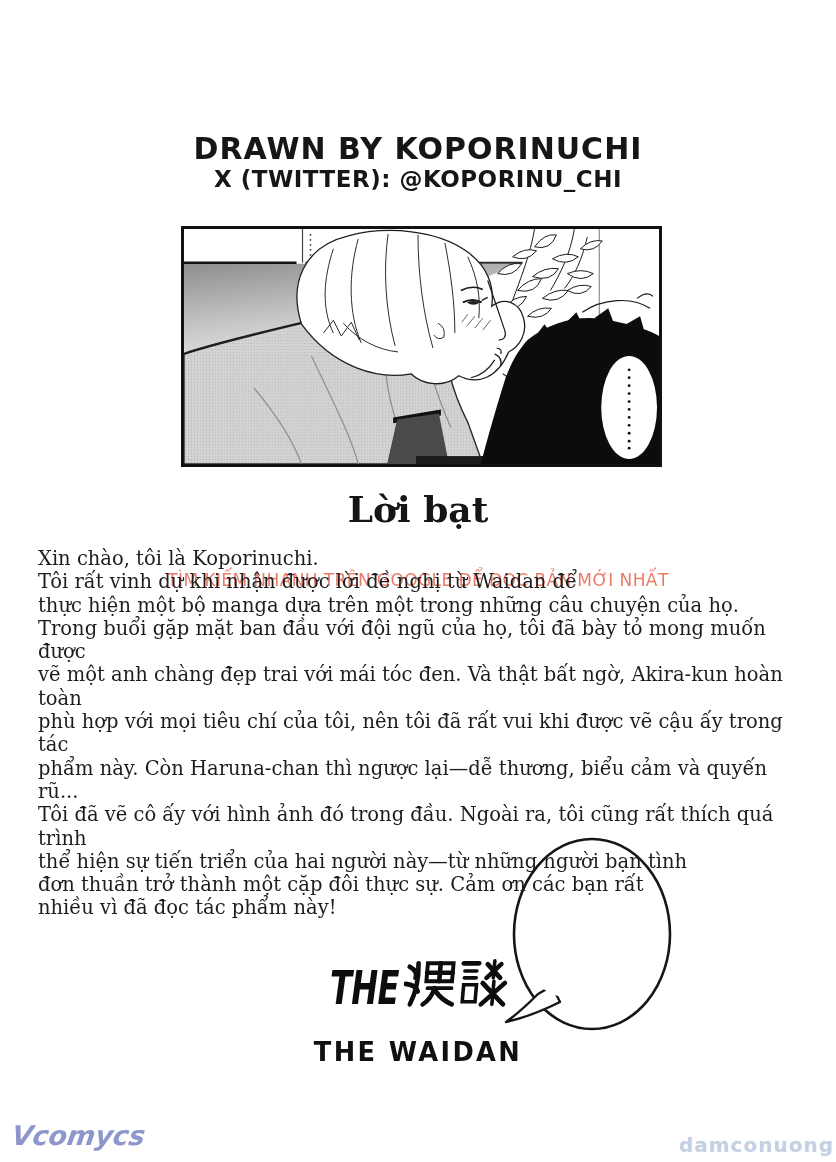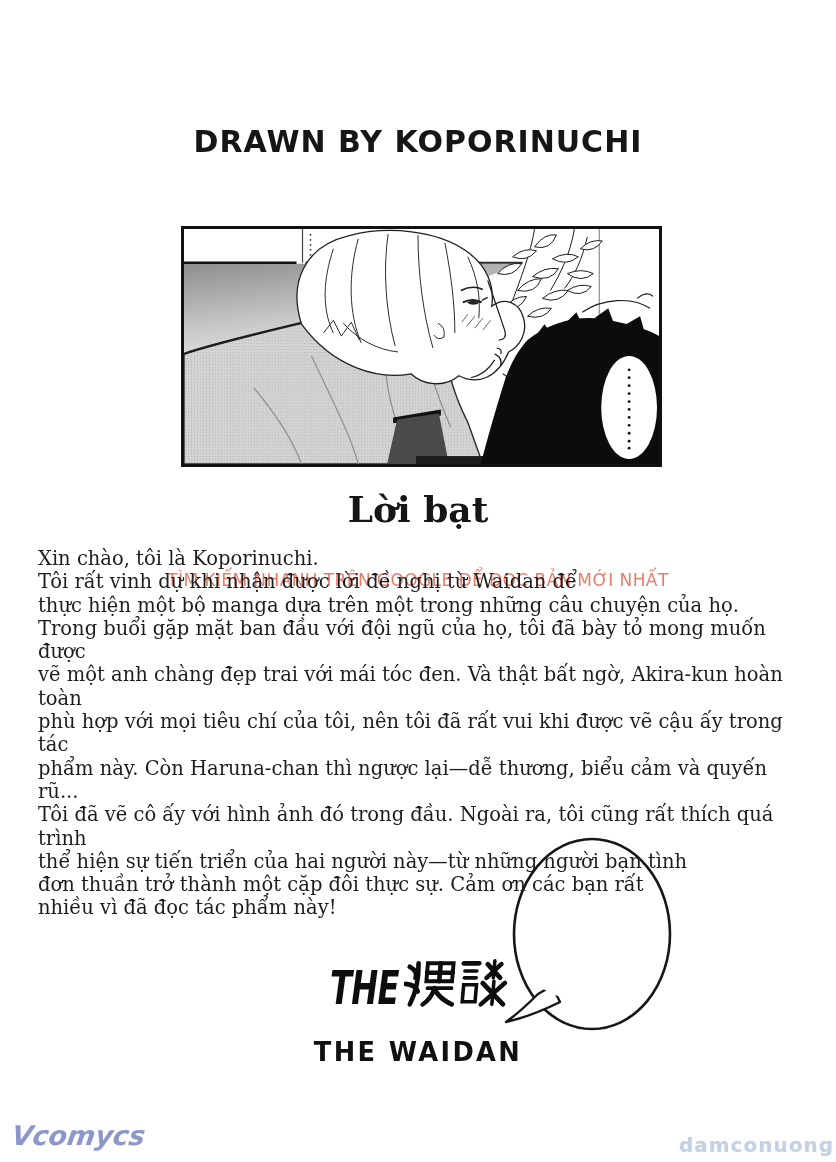--- a/index.html
+++ b/index.html
@@ -2,21 +2,21 @@
 <html><head>
 <meta charset="utf-8">
 <style>
   html,body{margin:0;padding:0;background:#ffffff;}
   .page{position:relative;width:836px;height:1162px;background:#ffffff;overflow:hidden;
         font-family:"DejaVu Sans",sans-serif;color:#1a1a1a;}
   .abs{position:absolute;}
   .center{left:0;width:836px;text-align:center;}
 
   
-  .credit1{top:124px;font-size:30px;font-weight:800;letter-spacing:1px;color:#161616;
+  .credit1{top:131px;font-size:30px;font-weight:800;letter-spacing:1px;color:#161616;
            transform:scaleY(1.02);}
   .credit2{top:166px;font-size:23px;font-weight:800;letter-spacing:.5px;color:#161616;}
 
   
   .panel{left:181px;top:226px;width:481px;height:241px;border:3px solid #111;
          box-sizing:border-box;background:#fff;}
   .panel svg{display:block;width:100%;height:100%;}
 
   
   .aft-title{top:488px;font-family:"DejaVu Serif",serif;font-size:36px;font-weight:600;color:#151515;}
@@ -44,20 +44,21 @@
            letter-spacing:0;color:#8d97cb;transform:skewX(-8deg);}
   .damconuong{right:2px;top:1133px;font-size:20px;font-weight:700;letter-spacing:1px;
               color:#c4d0e3;text-shadow:0 0 2px #e8eef7;}
 </style>
 </head>
 <body>
 
 <div class="page">
 
   <div class="abs center credit1">DRAWN BY KOPORINUCHI</div>
+  <div class="abs center credit2">X (TWITTER): @KOPORINU_CHI</div>
 
   <div class="abs panel">
     <svg viewBox="0 0 477 237" preserveAspectRatio="none" aria-label="............">
       <defs>
         <linearGradient id="wallGrad" x1="0" y1="0" x2="0.3" y2="1">
           <stop offset="0" stop-color="#8e8e8e"></stop>
           <stop offset="0.45" stop-color="#c6c6c6"></stop>
           <stop offset="1" stop-color="#ffffff"></stop>
         </linearGradient>
         <pattern id="tone" width="3" height="3" patternUnits="userSpaceOnUse">

